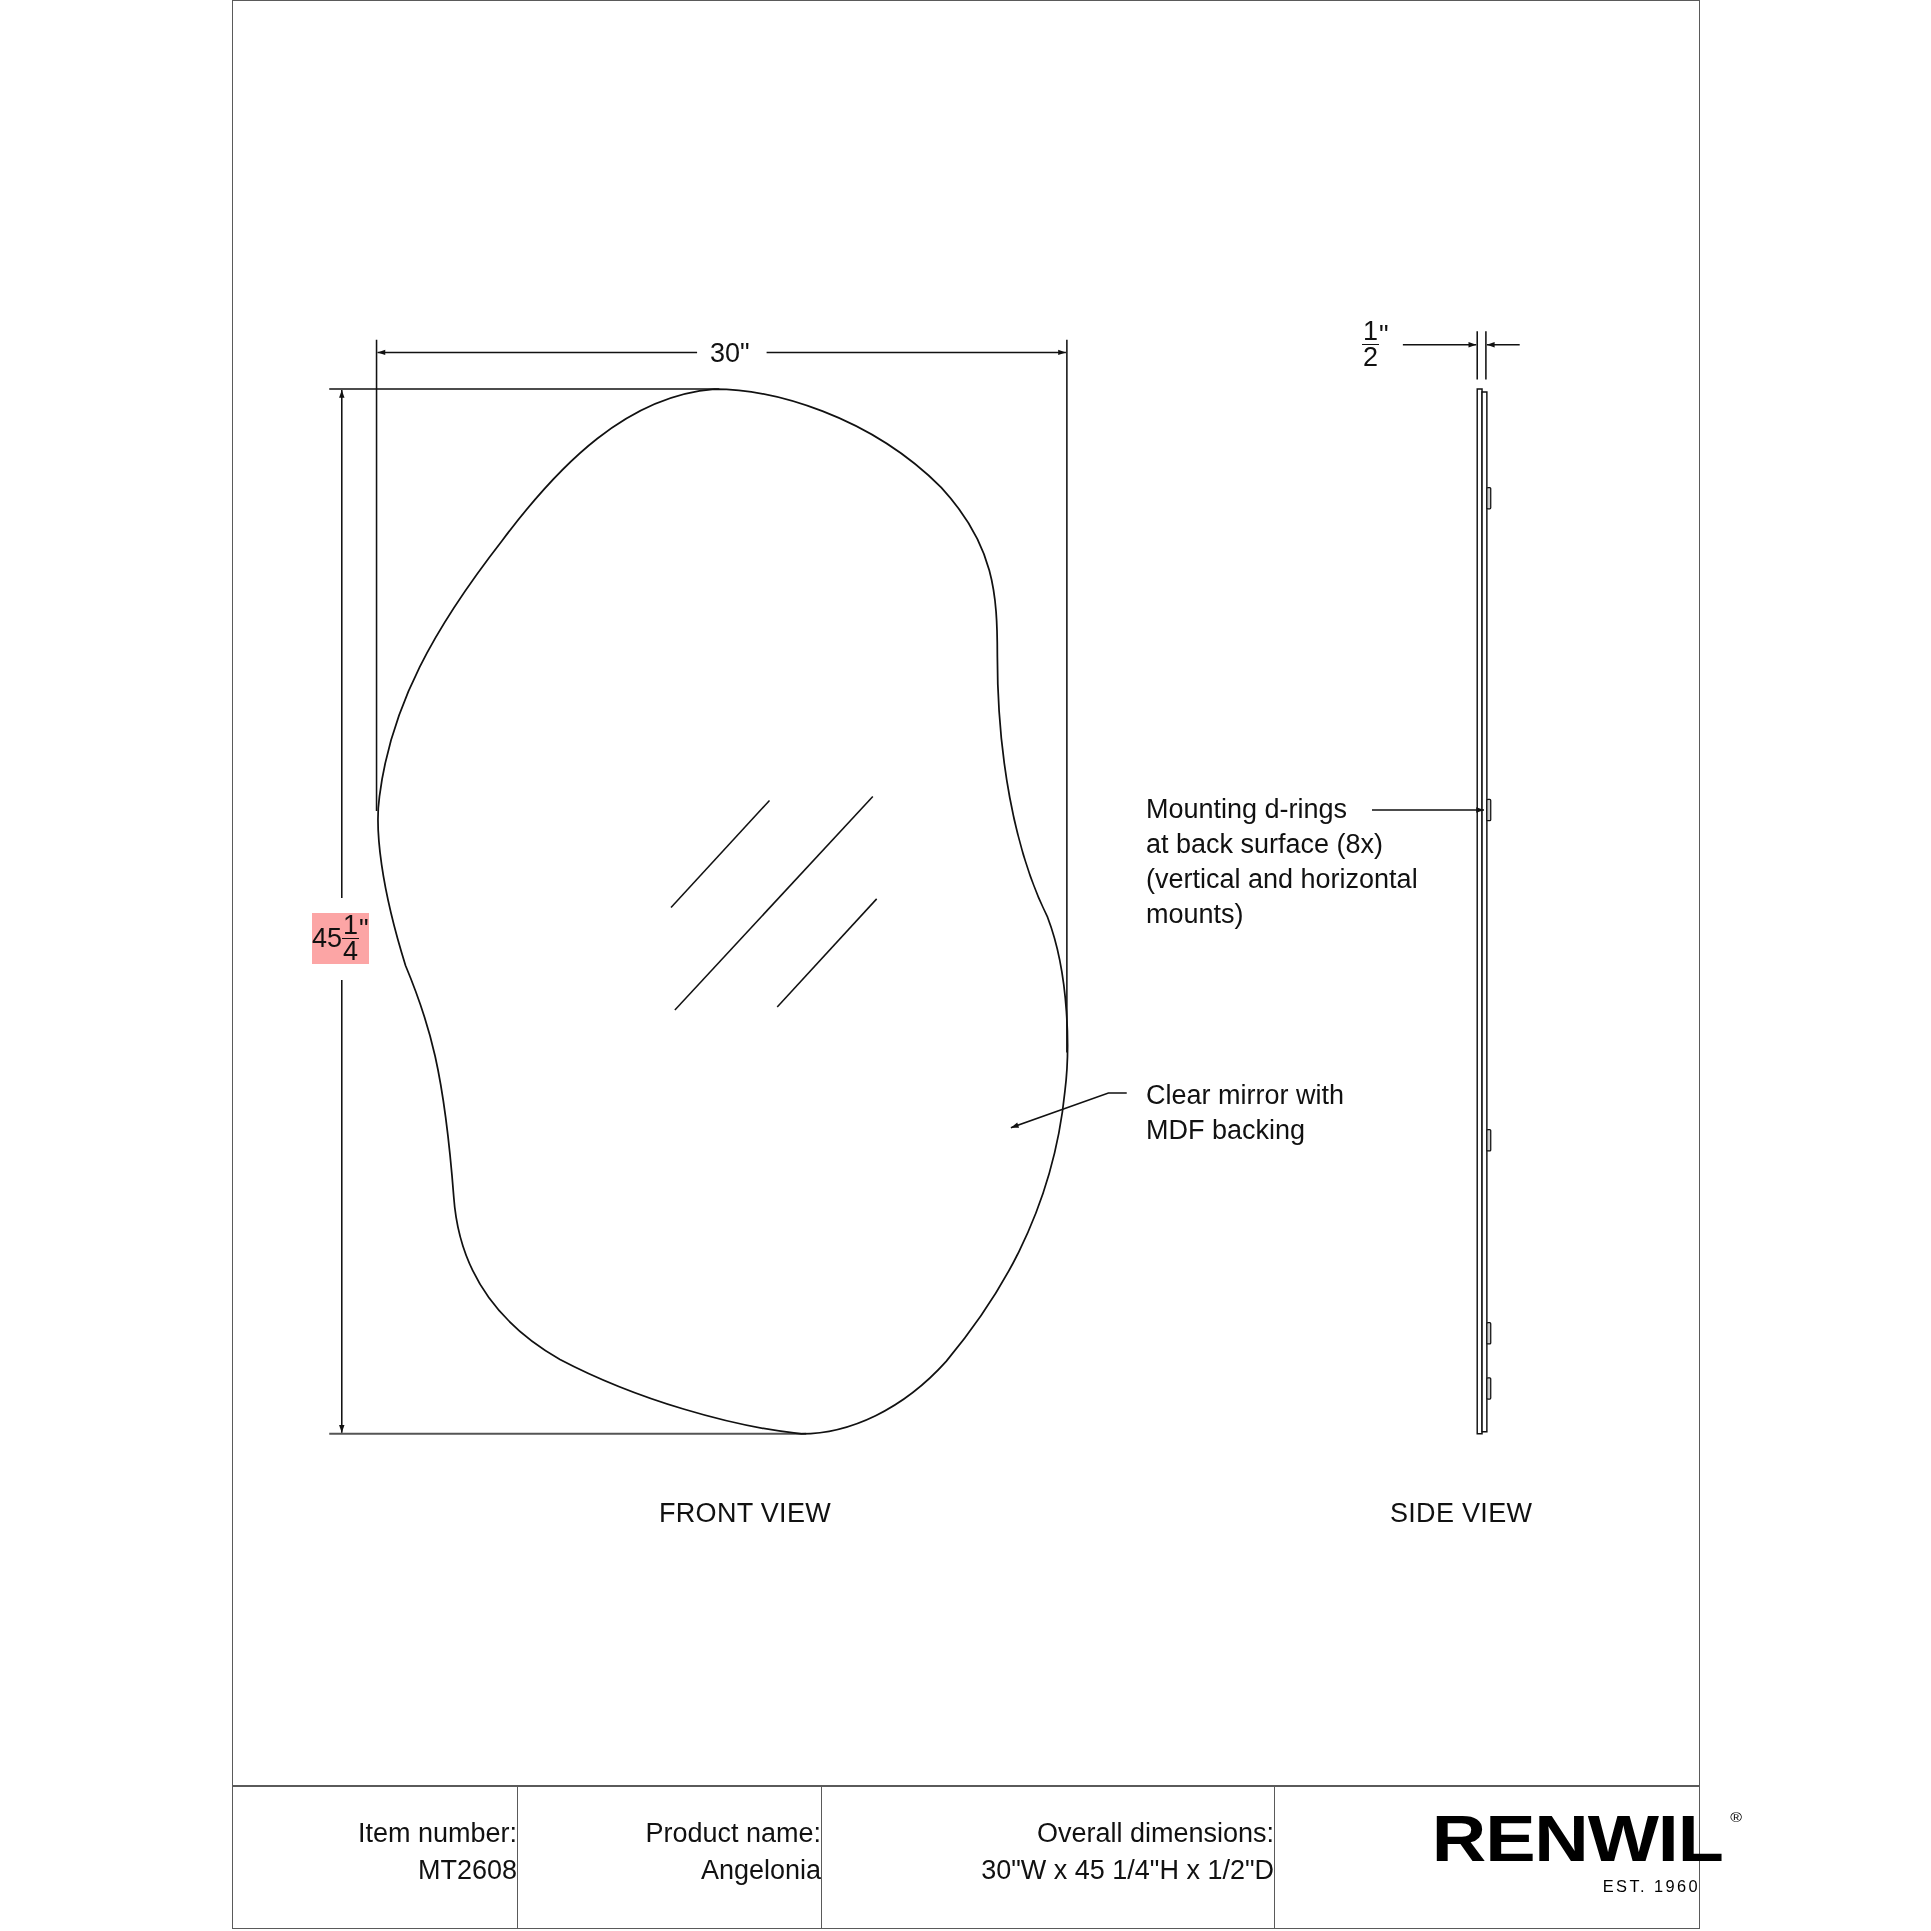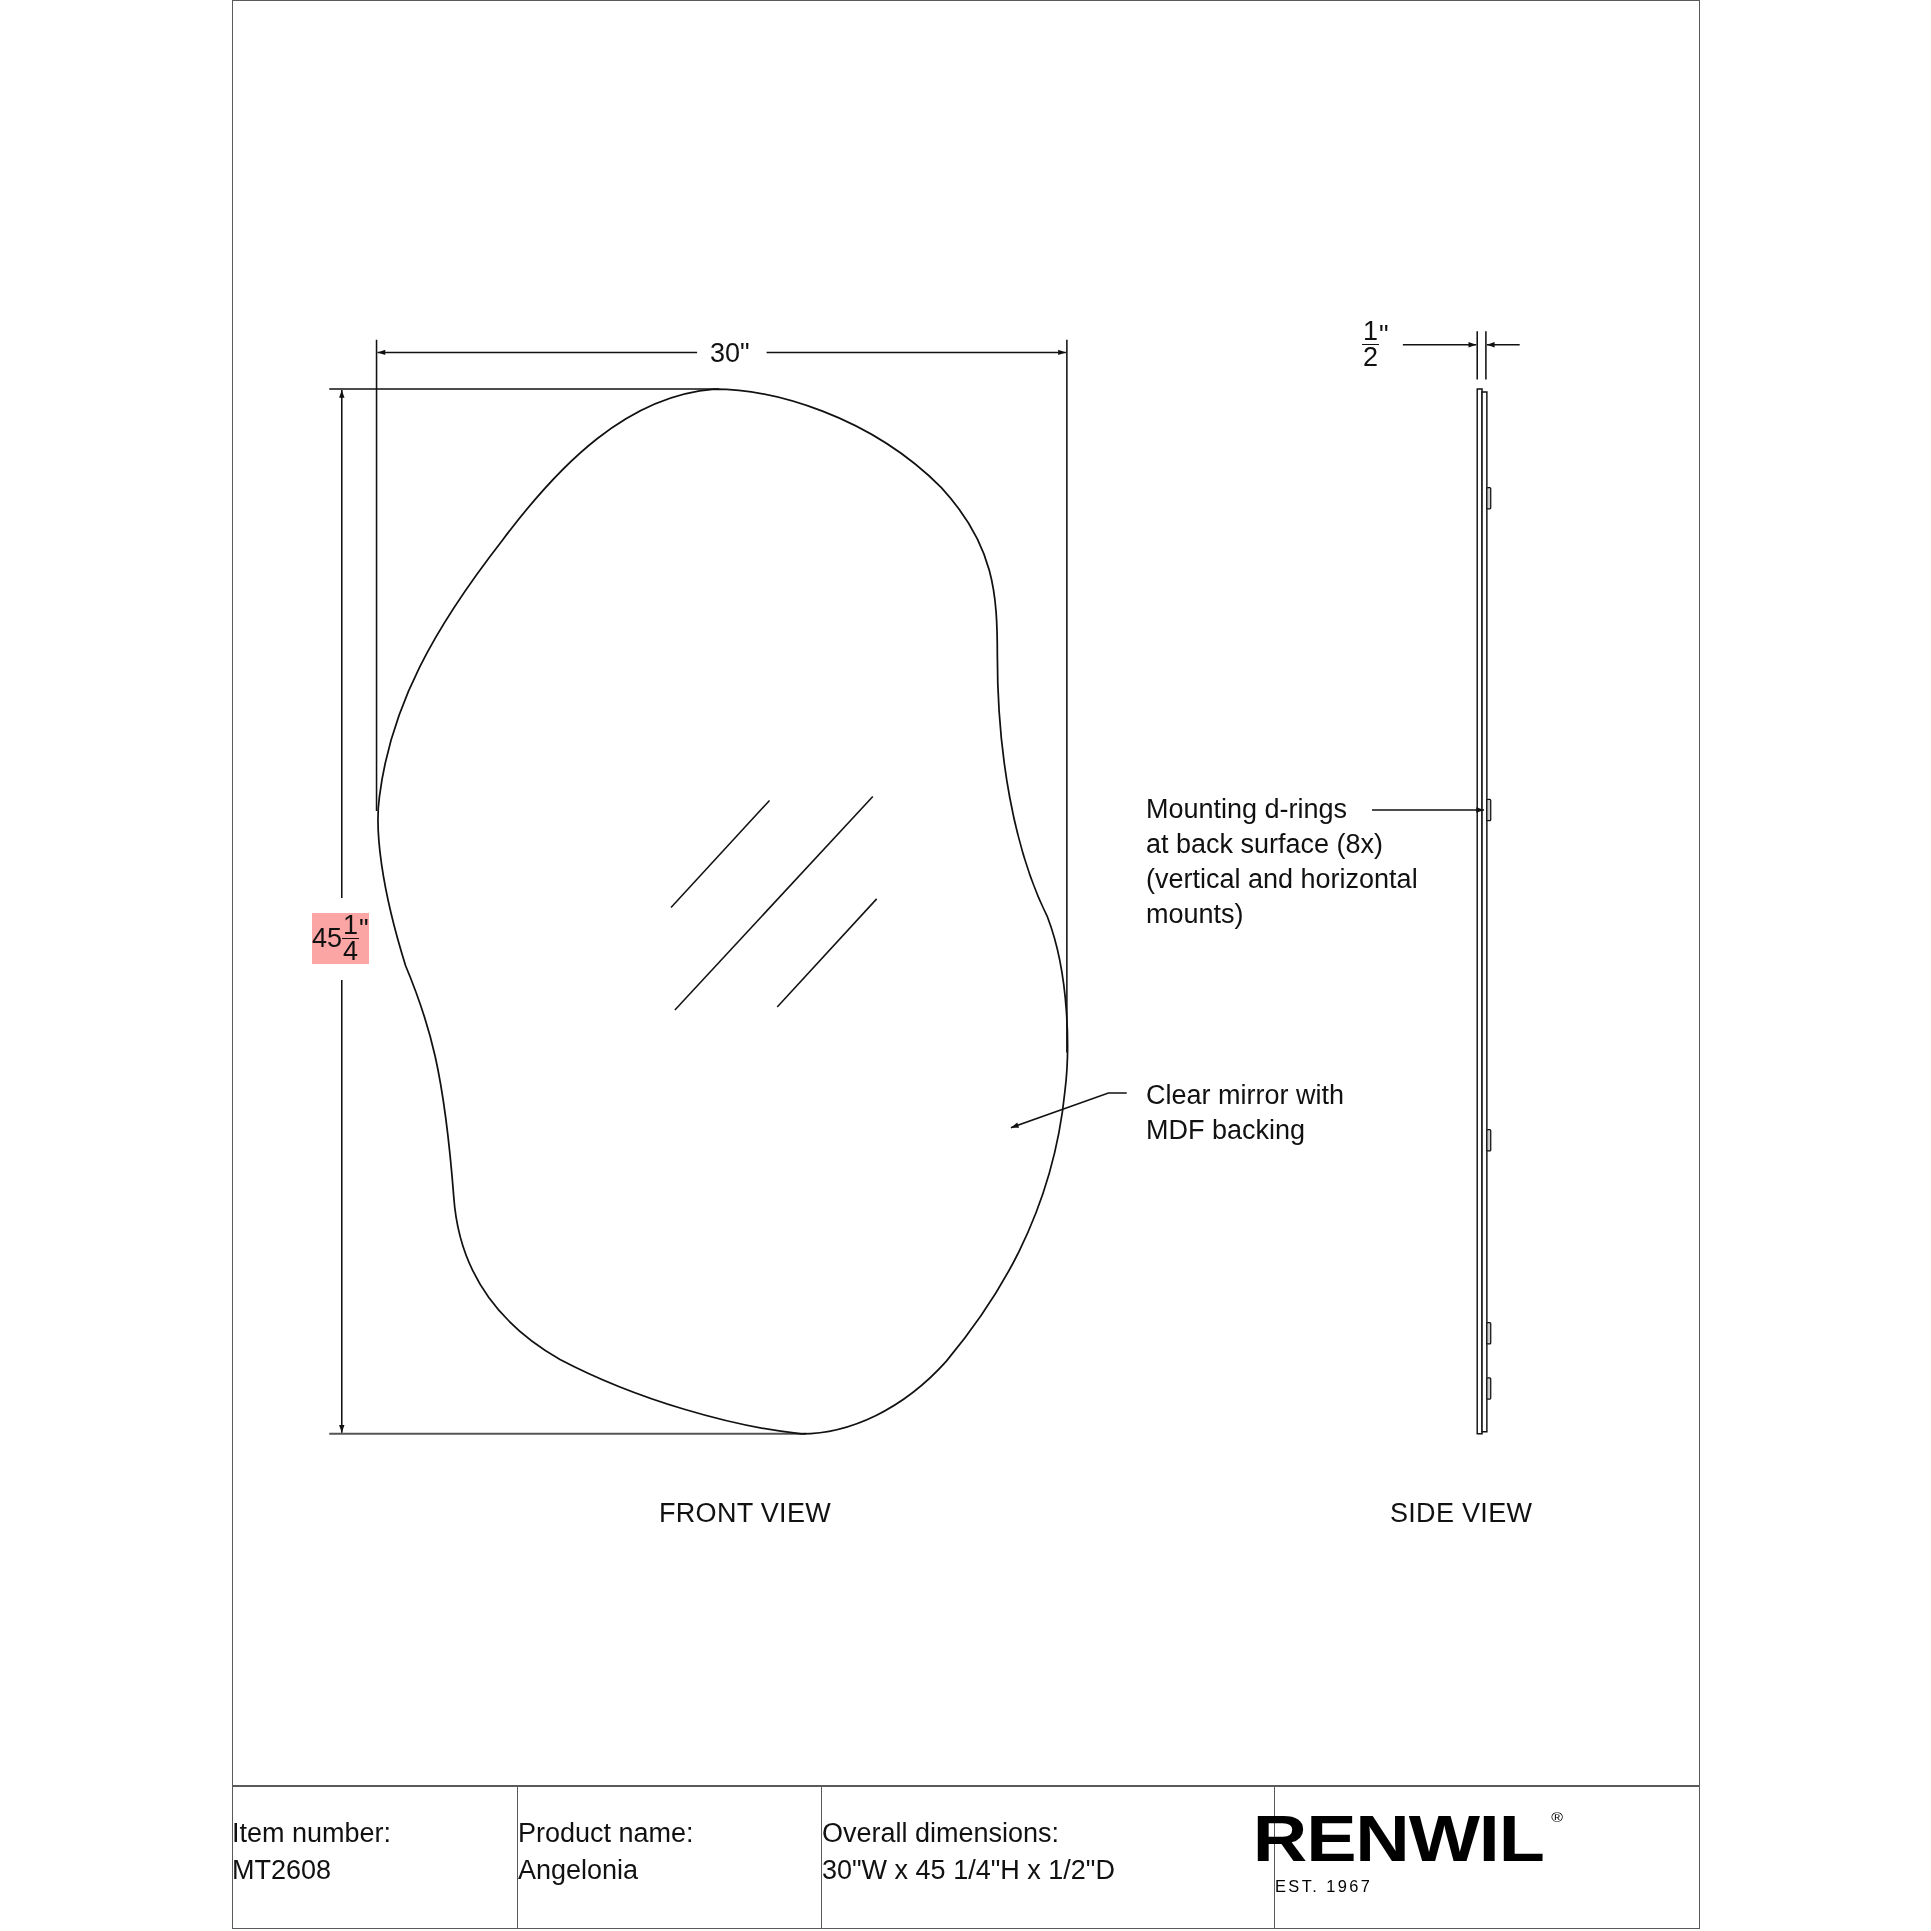--- a/index.html
+++ b/index.html
@@ -78,21 +78,21 @@
       width: 1468px;
       height: 144px;
       display: flex;
       border-top: 2.9px solid #5a5a5a;
       box-sizing: border-box;
     }
     .tb-cell {
       display: flex;
       flex-direction: column;
       justify-content: center;
-      align-items: flex-start;
+      align-items: flex-end;
       border-right: 1.9px solid #5a5a5a;
       box-sizing: border-box;
       font-size: 27px;
       line-height: 37px;
       color: #111;
       padding-bottom: 12px;
     }
     .tb-cell:last-child { border-right: none; }
     .tb-item { width: 286px; }
     .tb-product { width: 304px; }
@@ -236,16 +236,16 @@
     <span>Angelonia</span>
   </div>
   <div class="tb-cell tb-dims">
     <span>Overall dimensions:</span>
     <span>30"W x 45 1/4"H x 1/2"D</span>
   </div>
   <div class="tb-cell tb-logo">
     <div class="logo-word">
       <span>RENWIL</span><span class="logo-reg">®</span>
     </div>
-    <div class="logo-est">EST. 1967</div>
+    <div class="logo-est">EST. 1960</div>
   </div>
 </div>
 
 
 </body></html>

